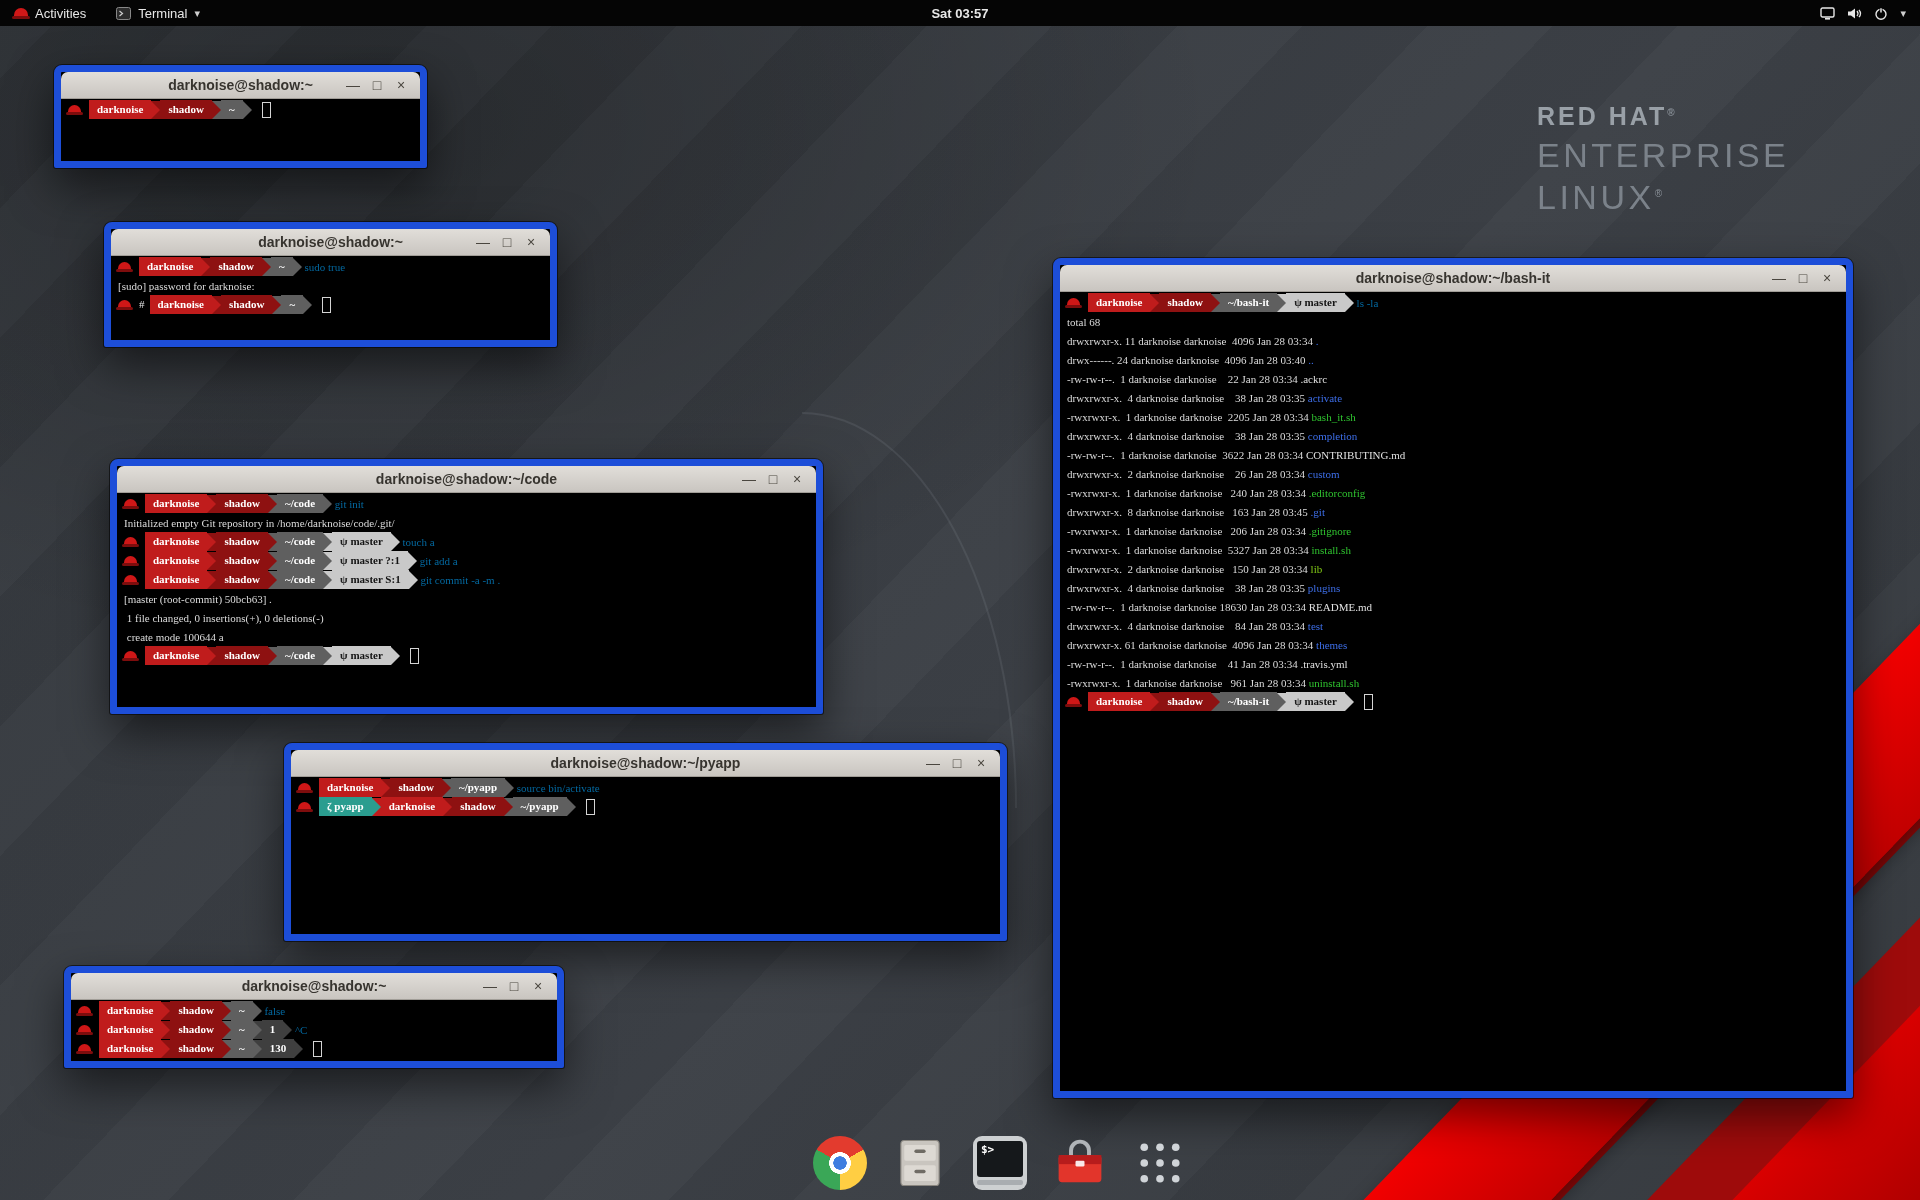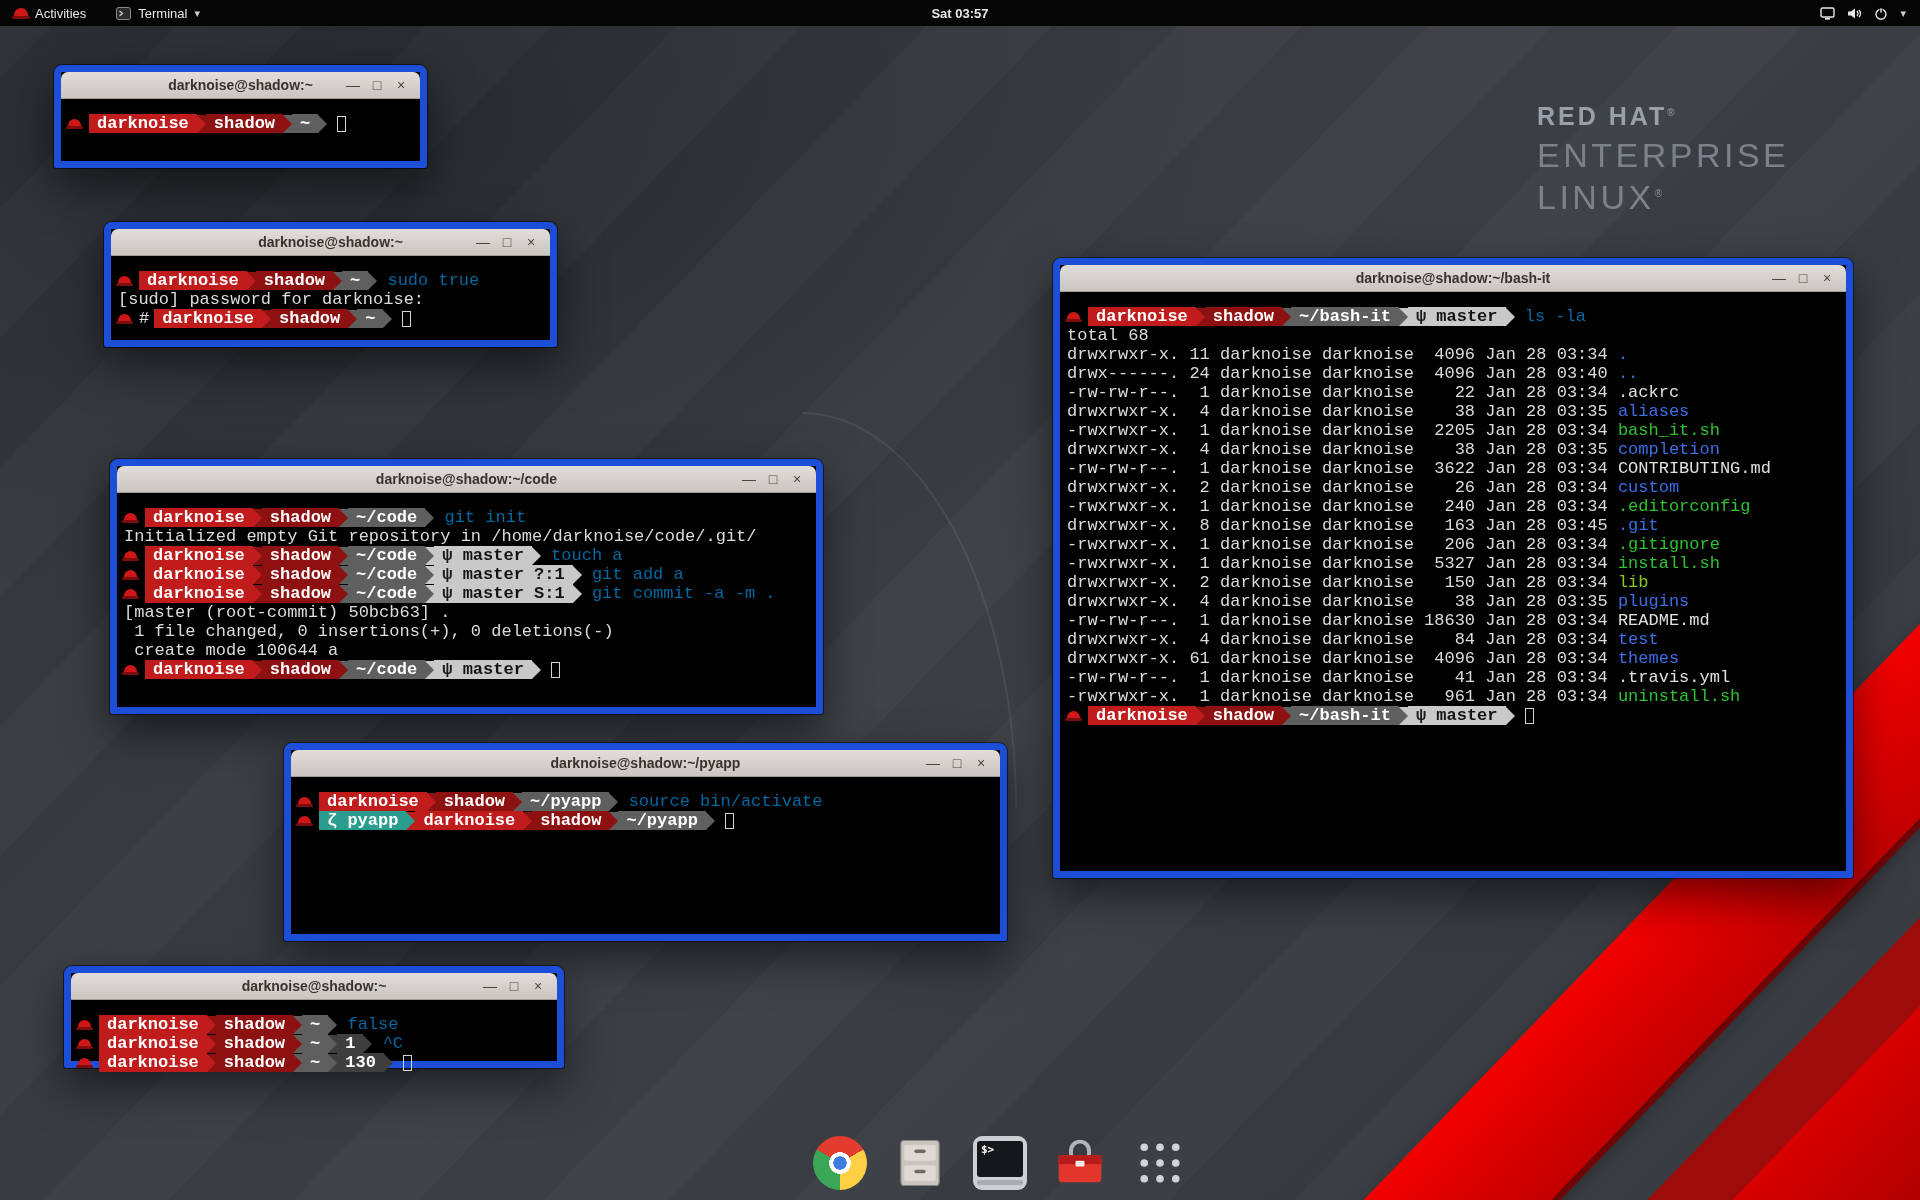--- a/index.html
+++ b/index.html
@@ -62,22 +62,22 @@
     height:27px; border-radius:7px 7px 0 0; position:relative;
     background:linear-gradient(#e1ded9,#c9c5c0);
     border-bottom:1px solid #a19d97;
     display:flex; align-items:center; justify-content:flex-end; padding:0 8px;
   }
   .title { position:absolute; left:0; right:0; text-align:center; font-size:14px; font-weight:bold; color:#37342f; pointer-events:none; }
   .tbtns { display:flex; gap:2px; z-index:1; }
   .tbtn { width:22px; text-align:center; color:#4a463f; font-size:14px; line-height:25px; cursor:default; }
 
   .term {
-    padding:15px 7px; overflow:hidden;
-    font-family:Liberation Mono, monospace; font-size:17px; color:#dcdcdc;
+    padding:1px 7px; overflow:hidden;
+    font-family:Liberation Serif, serif; font-size:11px; color:#dcdcdc;
   }
   .tline { height:19px; display:flex; align-items:center; white-space:pre; }
   .hat { display:inline-block; position:relative; width:13px; height:9px; margin-right:8px;
     background:#cf1717; border-radius:7px 7px 2px 2px; flex-shrink:0; }
   .hat::after { content:""; position:absolute; left:-2px; right:-2px; bottom:-1px; height:3px;
     background:#7e0d0d; border-radius:2px; }
   .seg { display:inline-block; height:19px; line-height:19px; padding:0 8px; font-weight:bold; }
   .seg-plain { padding:0 5px 0 0; font-weight:normal; background:transparent !important; }
   .segicon { opacity:.95; }
   .parrow { width:0; height:0; flex-shrink:0;
@@ -88,21 +88,21 @@
   .fname { }
   .cursor { display:inline-block; width:9px; height:16px; margin-left:10px;
     border:1px solid #d4d4d4; background:transparent; }
 
   
   .w1 { left:54px;   top:65px;   width:373px; height:103px; }
   .w2 { left:104px;  top:222px;  width:453px; height:125px; }
   .w3 { left:110px;  top:459px;  width:713px; height:255px; }
   .w4 { left:284px;  top:743px;  width:723px; height:198px; }
   .w5 { left:64px;   top:966px;  width:500px; height:102px; }
-  .w6 { left:1053px; top:258px;  width:800px; height:620px; }
+  .w6 { left:1053px; top:258px;  width:800px; height:840px; }
 
   
   .dock { position:absolute; left:50%; bottom:10px; transform:translateX(-50%);
     z-index:9; display:flex; gap:26px; align-items:center; }
   .dock-item { width:54px; height:54px; position:relative; cursor:default; }
   .ic-firefox { width:54px; height:54px; border-radius:50%;
     background:
       radial-gradient(circle at 38% 46%, #2a52b8 0 24%, rgba(0,0,0,0) 25%),
       radial-gradient(circle at 50% 52%, #ffa02f 0 62%, #e06d00 100%);
     box-shadow:inset 0 -4px 9px rgba(140,45,0,0.65), inset 0 3px 5px rgba(255,220,120,0.35); }
@@ -260,21 +260,21 @@
       <span class="tbtn">□</span>
       <span class="tbtn">×</span>
     </div>
   </div>
   <div class="term">
       <div class="tline"><span class="hat"></span><span class="seg seg-user" style="background: rgb(192, 28, 28); color: rgb(255, 255, 255);">darknoise</span><span class="parrow" style="border-left-color: rgb(192, 28, 28); background: rgb(142, 17, 17);"></span><span class="seg seg-host" style="background: rgb(142, 17, 17); color: rgb(255, 255, 255);">shadow</span><span class="parrow" style="border-left-color: rgb(142, 17, 17); background: rgb(95, 95, 95);"></span><span class="seg seg-path" style="background: rgb(95, 95, 95); color: rgb(255, 255, 255);">~/bash-it</span><span class="parrow" style="border-left-color: rgb(95, 95, 95); background: rgb(201, 201, 201);"></span><span class="seg seg-git" style="background: rgb(201, 201, 201); color: rgb(20, 20, 20);"><span class="segicon">ψ </span>master</span><span class="parrow" style="border-left-color: rgb(201, 201, 201);"></span><span class="cmd"> ls -la</span></div>
       <div class="tline"><span class="out">total 68</span></div>
       <div class="tline"><span class="out">drwxrwxr-x. 11 darknoise darknoise  4096 Jan 28 03:34 </span><span class="fname" style="color: rgb(61, 110, 232);">.</span></div>
       <div class="tline"><span class="out">drwx------. 24 darknoise darknoise  4096 Jan 28 03:40 </span><span class="fname" style="color: rgb(61, 110, 232);">..</span></div>
       <div class="tline"><span class="out">-rw-rw-r--.  1 darknoise darknoise    22 Jan 28 03:34 </span><span class="fname" style="color: rgb(224, 224, 224);">.ackrc</span></div>
-      <div class="tline"><span class="out">drwxrwxr-x.  4 darknoise darknoise    38 Jan 28 03:35 </span><span class="fname" style="color: rgb(61, 110, 232);">aliases</span></div>
+      <div class="tline"><span class="out">drwxrwxr-x.  4 darknoise darknoise    38 Jan 28 03:35 </span><span class="fname" style="color: rgb(61, 110, 232);">activate</span></div>
       <div class="tline"><span class="out">-rwxrwxr-x.  1 darknoise darknoise  2205 Jan 28 03:34 </span><span class="fname" style="color: rgb(47, 195, 47);">bash_it.sh</span></div>
       <div class="tline"><span class="out">drwxrwxr-x.  4 darknoise darknoise    38 Jan 28 03:35 </span><span class="fname" style="color: rgb(61, 110, 232);">completion</span></div>
       <div class="tline"><span class="out">-rw-rw-r--.  1 darknoise darknoise  3622 Jan 28 03:34 </span><span class="fname" style="color: rgb(224, 224, 224);">CONTRIBUTING.md</span></div>
       <div class="tline"><span class="out">drwxrwxr-x.  2 darknoise darknoise    26 Jan 28 03:34 </span><span class="fname" style="color: rgb(61, 110, 232);">custom</span></div>
       <div class="tline"><span class="out">-rwxrwxr-x.  1 darknoise darknoise   240 Jan 28 03:34 </span><span class="fname" style="color: rgb(47, 195, 47);">.editorconfig</span></div>
       <div class="tline"><span class="out">drwxrwxr-x.  8 darknoise darknoise   163 Jan 28 03:45 </span><span class="fname" style="color: rgb(61, 110, 232);">.git</span></div>
       <div class="tline"><span class="out">-rwxrwxr-x.  1 darknoise darknoise   206 Jan 28 03:34 </span><span class="fname" style="color: rgb(47, 195, 47);">.gitignore</span></div>
       <div class="tline"><span class="out">-rwxrwxr-x.  1 darknoise darknoise  5327 Jan 28 03:34 </span><span class="fname" style="color: rgb(47, 195, 47);">install.sh</span></div>
       <div class="tline"><span class="out">drwxrwxr-x.  2 darknoise darknoise   150 Jan 28 03:34 </span><span class="fname" style="color: #84cc16;">lib</span></div>
       <div class="tline"><span class="out">drwxrwxr-x.  4 darknoise darknoise    38 Jan 28 03:35 </span><span class="fname" style="color: rgb(61, 110, 232);">plugins</span></div>

